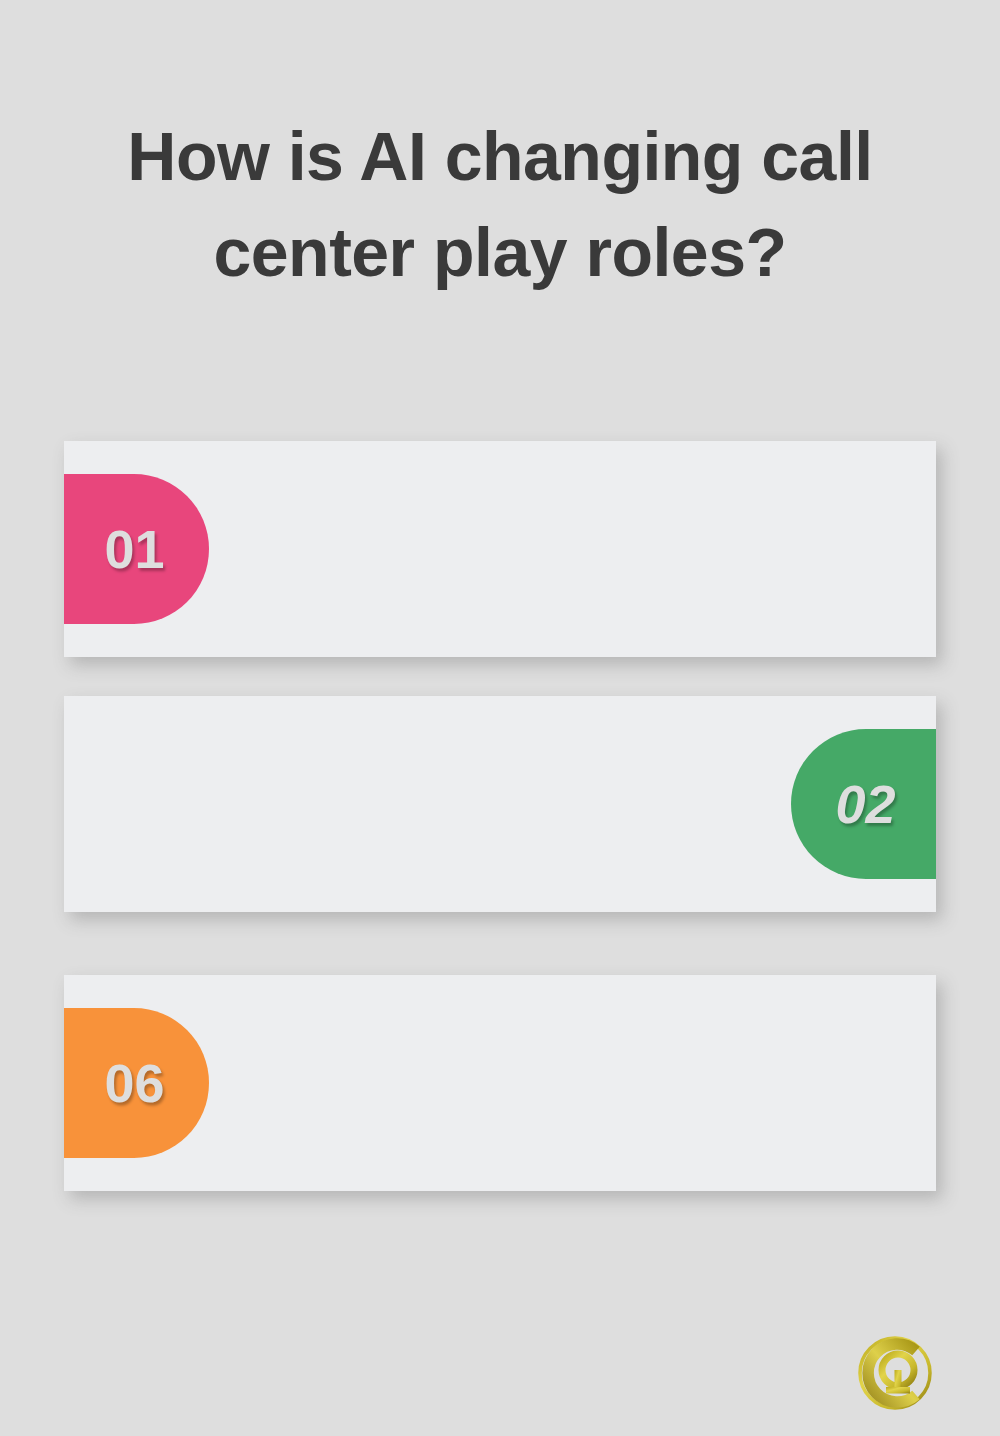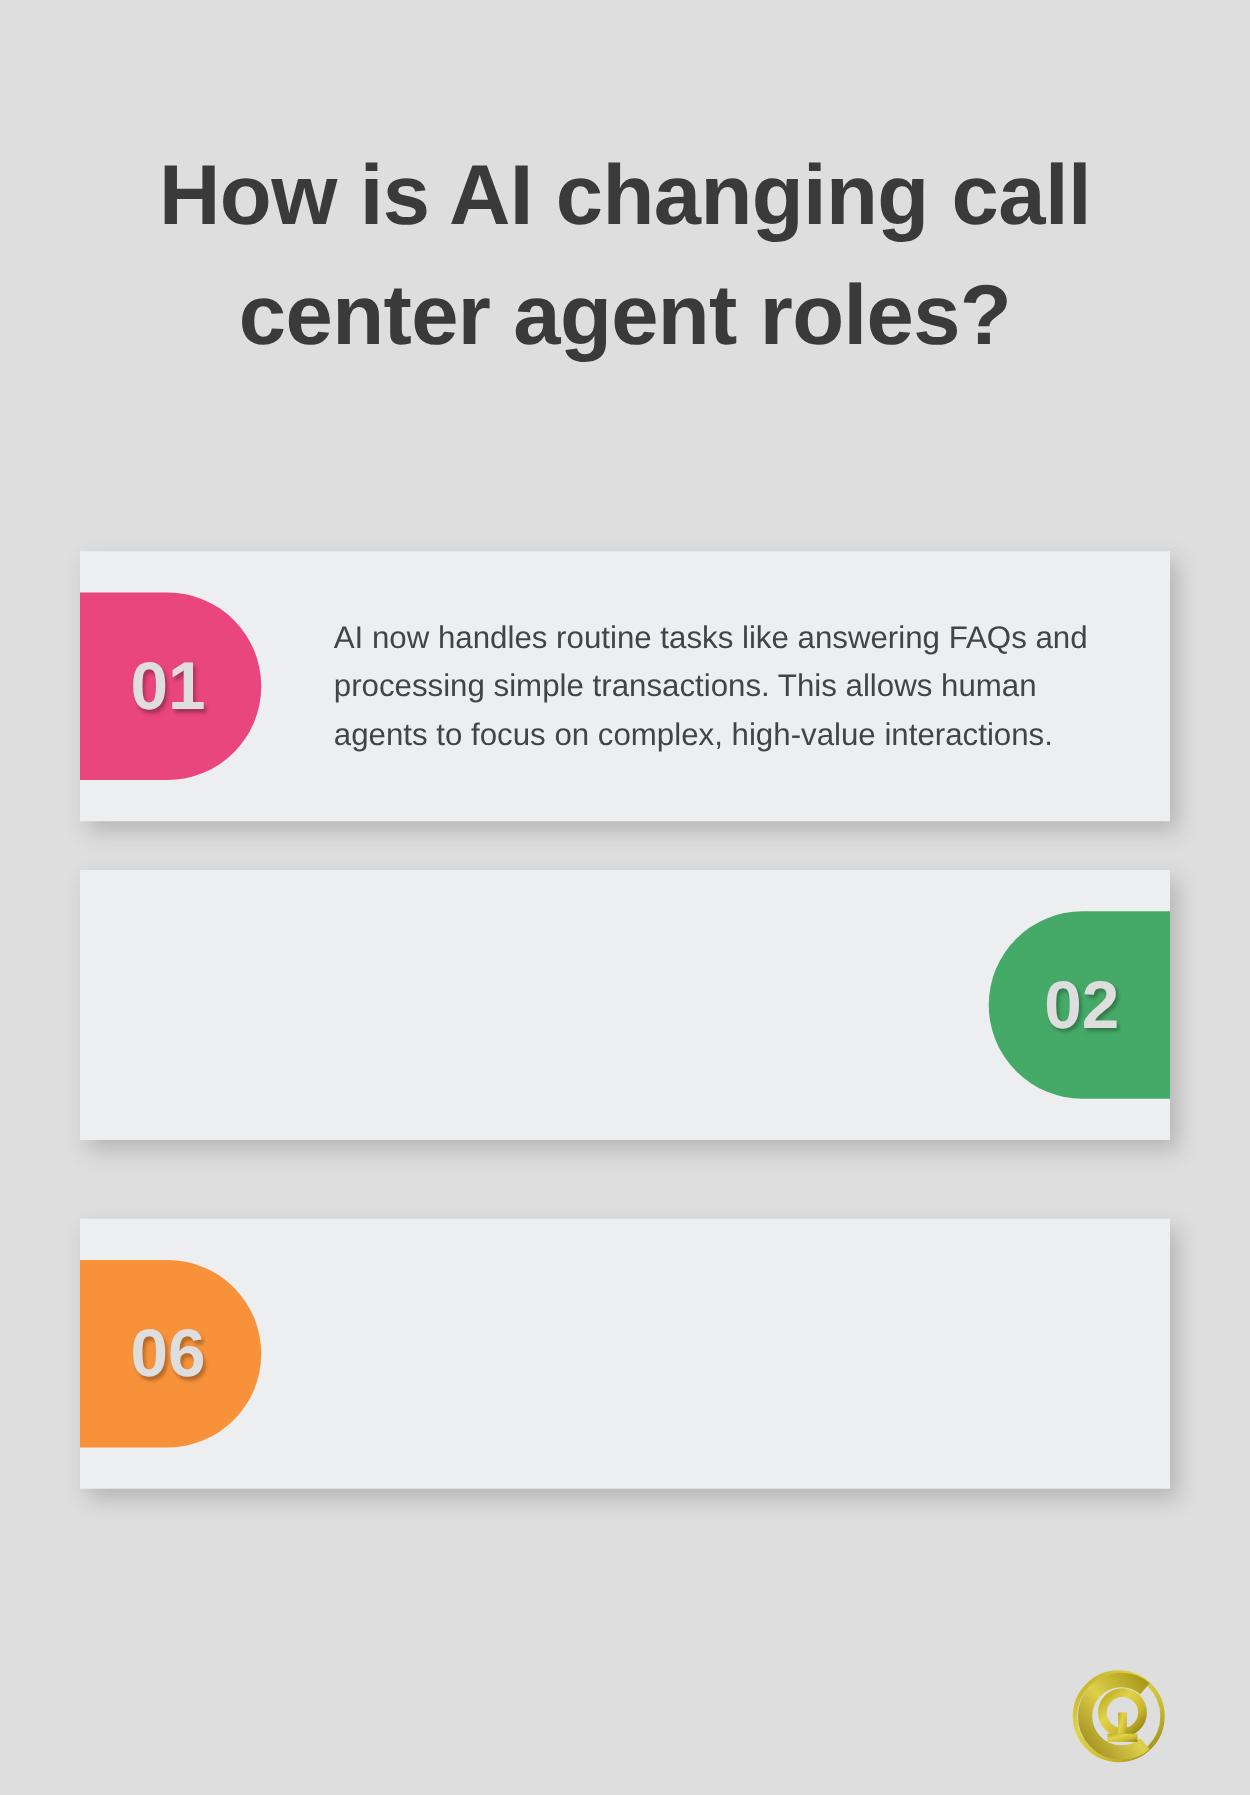--- a/index.html
+++ b/index.html
@@ -67,20 +67,21 @@
     justify-content: center;
     box-sizing: border-box;
   }
   .badge-left {
     border-radius: 0 78px 78px 0;
     padding-right: 4px;
   }
   .badge-right {
     border-radius: 78px 0 0 78px;
     padding-left: 4px;
+    font-style: italic;
   }
   .badge-num {
     font-family: "Liberation Sans", sans-serif;
     font-size: 54px;
     font-weight: bold;
     color: #dedede;
     text-shadow: 2px 3px 3px rgba(0,0,0,0.28);
     letter-spacing: 0px;
     line-height: 1;
   }
@@ -103,29 +104,28 @@
     left: 856px;
     top: 1334px;
     width: 78px;
     height: 78px;
   }
 </style>
 </head>
 <body style="background: rgb(222, 222, 222);">
 
 <div class="title-block">
-  <h1 class="title" style="color: rgb(58, 58, 58);">How is AI changing call center agent roles?</h1>
+  <h1 class="title" style="color: rgb(58, 58, 58);">How is AI changing call center play roles?</h1>
 </div>
 
 <div class="card" id="card-1">
   <div class="card-inner">
     <div class="badge badge-left" id="badge-1" style="background: rgb(232, 70, 124);">
       <span class="badge-num">01</span>
     </div>
-    <div class="card-text text-right-of-badge">AI now handles routine tasks like answering FAQs and processing simple transactions. This allows human agents to focus on complex, high-value interactions.</div>
   </div>
 </div>
 
 <div class="card" id="card-2">
   <div class="card-inner reverse">
     <div class="badge badge-right" id="badge-2" style="background: rgb(69, 169, 103);">
       <span class="badge-num">02</span>
     </div>
   </div>
 </div>

